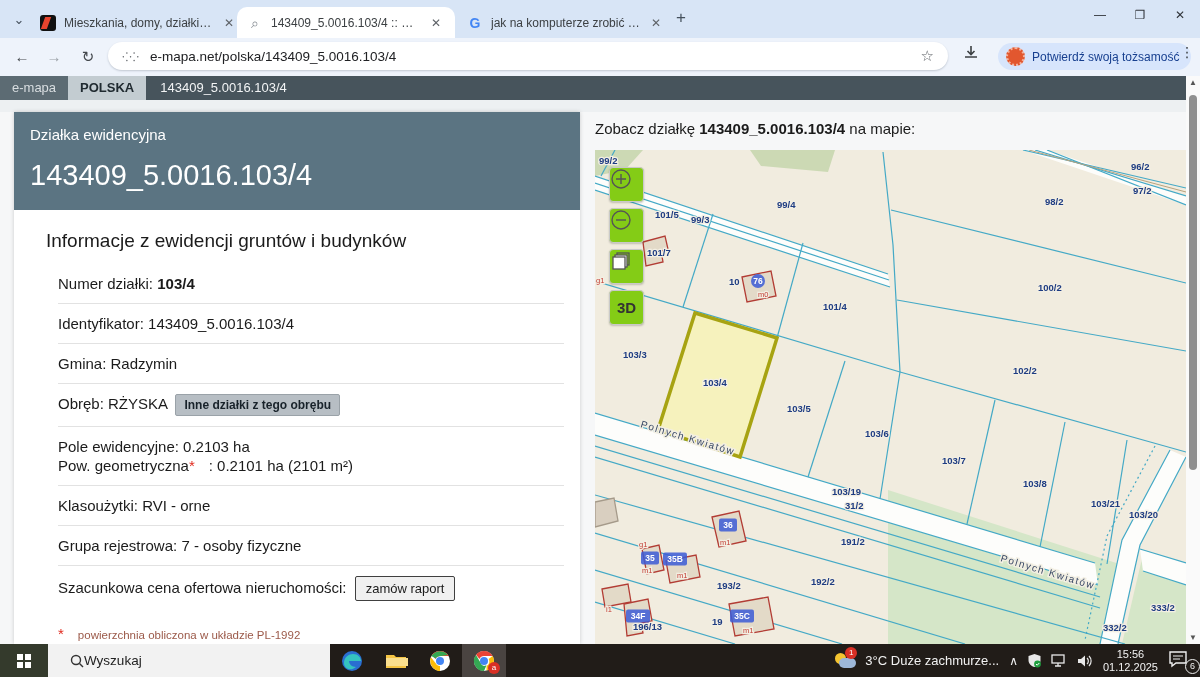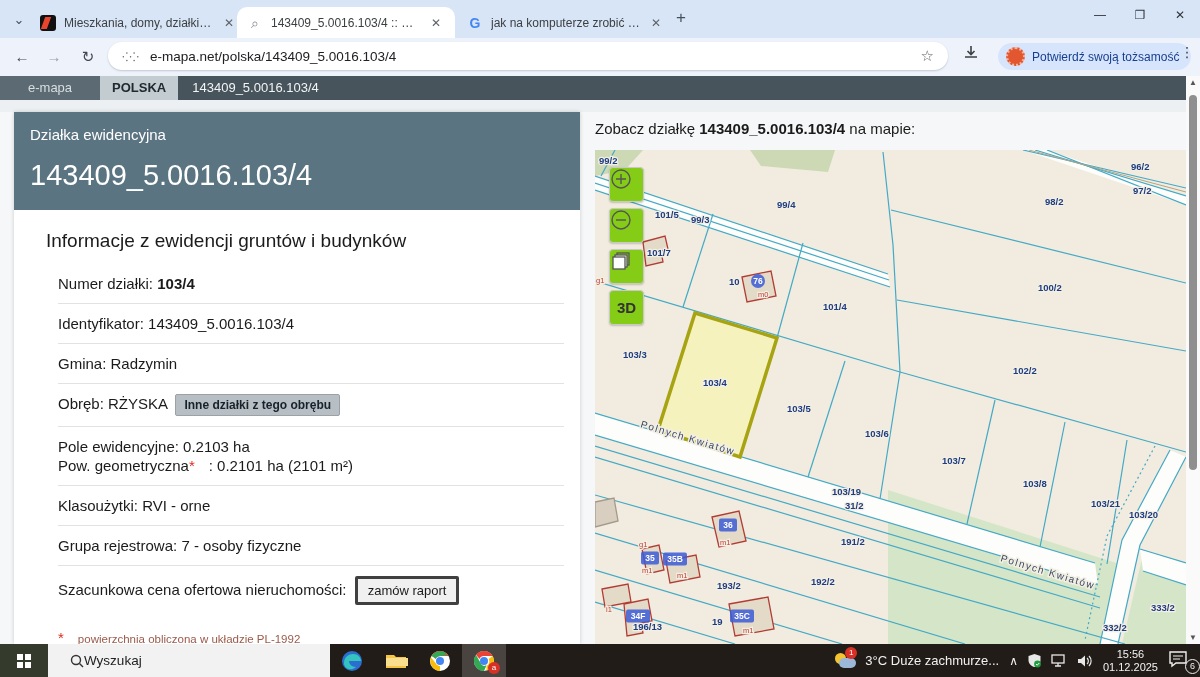--- a/index.html
+++ b/index.html
@@ -35,40 +35,40 @@
   .dl{position:absolute;left:963px;top:45px;color:#3c4043;}
   .idpill{position:absolute;left:998px;top:43px;height:27px;background:#d7e5fc;border-radius:14px;
       display:flex;align-items:center;gap:7px;padding:0 12px 0 8px;}
   .idpill .dot{width:15px;height:15px;border-radius:50%;background:#e2572f;border:2px dotted #f3b4a0;}
   .idpill .txt{font-size:12.5px;color:#17folder?}
   .idpill .txt{font-size:12px;color:#173f8f;}
   .kebab{position:absolute;left:1180px;top:44px;color:#3c4043;font-size:14px;}
   
   .sitebar{position:absolute;left:0;top:76px;width:1186px;height:24px;background:#47545c;
       display:flex;align-items:stretch;font-size:13px;}
-  .sb-brand{background:#5c6b73;color:#d9dee1;padding:0 28px;line-height:24px;}
+  .sb-brand{background:#5c6b73;color:#d9dee1;padding:0 12px;line-height:24px;}
   .sb-tab{background:#c3ccd1;color:#202a30;padding:0 12px;line-height:24px;font-weight:bold;}
   .sb-crumb{color:#f2f4f5;padding:0 14px;line-height:24px;}
   .substrip{position:absolute;left:0;top:100px;width:1186px;height:12px;background:#edf0f2;}
   
   .panel{position:absolute;left:14px;top:112px;width:566px;height:532px;background:#fff;
       box-shadow:0 0 4px rgba(0,0,0,.18);overflow:hidden;}
   .phead{background:#5b7482;color:#fff;padding:14px 16px 18px 16px;}
   .phead .small{font-size:15px;}
   .phead .big{font-size:29px;margin-top:16px;}
   .pbody{padding:10px 16px 0 32px;}
   .sect{font-size:19px;color:#1b1b1b;margin:10px 0 12px 0;}
   .rows .row{margin-left:12px;padding:10px 0;border-bottom:1px solid #e2e2e2;font-size:15px;
       color:#1b1b1b;line-height:19px;}
   .rows .row:last-child{border-bottom:none;}
   .rows b{font-weight:bold;}
   .rows .star{color:#e02a1e;}
   .btn-gray{background:#b7bec4;border:1px solid #9aa2a8;color:#18222a;font-size:12px;
       padding:3px 8px;border-radius:2px;font-weight:bold;margin-left:4px;}
-  .btn-light{background:#f0f0f0;border:3px solid #404040;color:#1b1b1b;font-size:13px;
+  .btn-light{background:#f0f0f0;border:1px solid #404040;color:#1b1b1b;font-size:13px;
       padding:4px 10px;border-radius:2px;margin-left:4px;}
   .footnote{margin:14px 0 4px 12px;font-size:11.5px;color:#9c5a4a;}
   .footnote .star{color:#e02a1e;}
   
   .maptitle{position:absolute;left:595px;top:120px;font-size:15px;color:#1b1b1b;}
   .mapbox{position:absolute;left:595px;top:150px;width:591px;height:494px;background:#f1ecdf;}
   .mapbox svg{position:absolute;left:0;top:0;}
   .mapctl{position:absolute;width:33px;height:33px;background:#84cc16;border:1px solid #c9c9c9;
       border-radius:4px;box-shadow:0 1px 2px rgba(0,0,0,.2);display:flex;align-items:center;
       justify-content:center;color:#444;font-weight:bold;}

